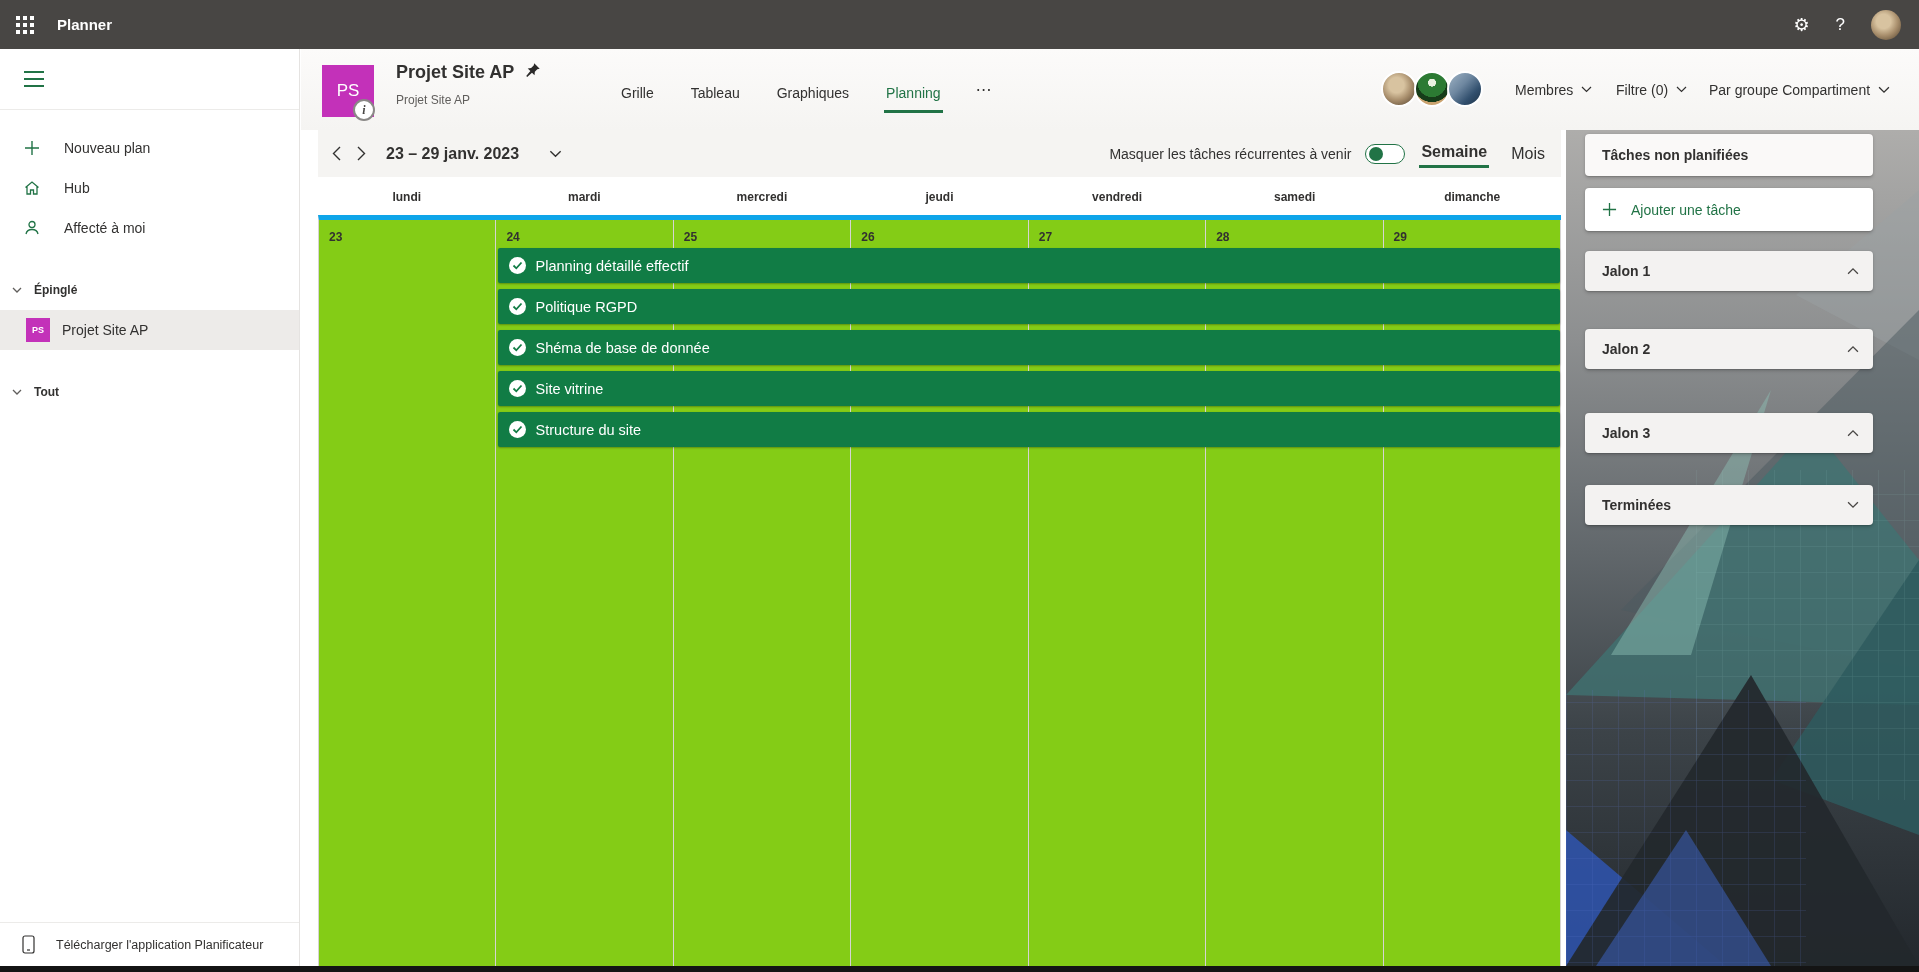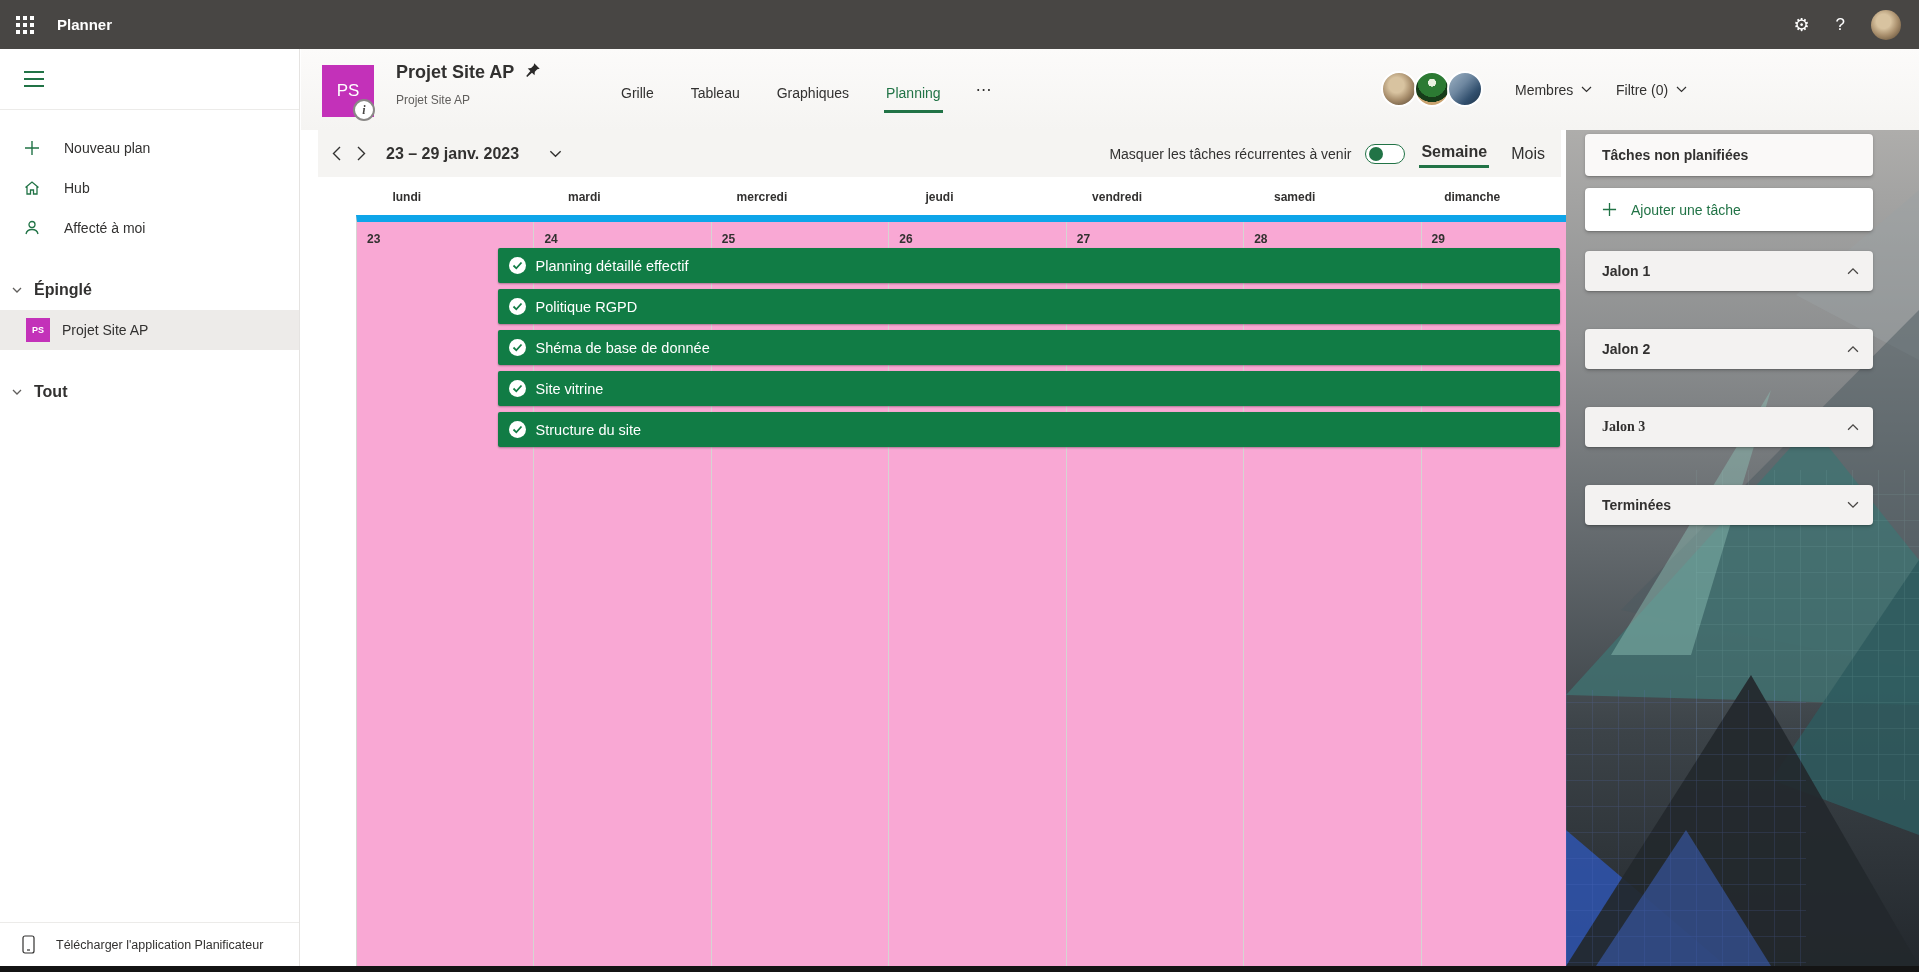--- a/index.html
+++ b/index.html
@@ -25,21 +25,21 @@
   
   .sidebar { position:absolute; left:0; top:49px; width:300px; height:917px; background:#fff; border-right:1px solid #e5e3e1; z-index:20; }
   .hamburger { width:60px; height:60px; display:flex; flex-direction:column; justify-content:center; gap:5px; padding-left:24px; cursor:pointer; }
   .hamburger i { width:20px; height:2px; background:#217346; }
   .sb-divider { height:1px; background:#ecebe9; margin:0; }
   .nav-item { height:40px; display:flex; align-items:center; cursor:pointer; }
   .nav-item .icn { width:64px; display:flex; justify-content:center; }
   .nav-item .lbl { font-size:14px; color:#323130; }
   .section-hd { height:40px; display:flex; align-items:center; margin-top:22px; cursor:pointer; }
   .section-hd .chev { width:34px; display:flex; justify-content:center; color:#605e5c; }
-  .section-hd .lbl { font-size:16px; font-weight:bold; }
+  .section-hd .lbl { font-size:12px; font-weight:bold; }
   .plan-row { height:40px; display:flex; align-items:center; background:#edebe9; cursor:pointer; }
   .mini-tile { width:24px; height:24px; background:#c331b9; color:#fff; font-size:9px; font-weight:bold; display:flex; align-items:center; justify-content:center; margin-left:26px; }
   .plan-row .lbl { font-size:14px; margin-left:12px; }
   .sb-footer { position:absolute; left:0; bottom:0; width:100%; border-top:1px solid #ecebe9; height:44px; display:flex; align-items:center; cursor:pointer; background:#fff; }
   .sb-footer .icn { width:56px; display:flex; justify-content:center; }
   .sb-footer .lbl { font-size:12.5px; color:#323130; }
 
   
   .plan-header { position:absolute; left:301px; top:49px; right:0; height:81px; background:linear-gradient(180deg,#fcfbfa,#f5f4f2); z-index:10; }
   .plan-tile { position:absolute; left:21px; top:16px; width:52px; height:52px; background:#c331b9; color:#fff; font-size:17px; display:flex; align-items:center; justify-content:center; }
@@ -68,37 +68,37 @@
   .toggle-lbl { font-size:14px; color:#323130; }
   .toggle { width:40px; height:20px; border:1px solid #217346; border-radius:10px; position:relative; cursor:pointer; background:#fff; }
   .toggle .knob { position:absolute; left:3px; top:2px; width:14px; height:14px; border-radius:50%; background:#217346; }
   .seg { font-size:16px; cursor:pointer; padding:4px 2px; }
   .seg.active { font-weight:bold; border-bottom:3px solid #217346; }
   .seg-mois { margin-left:6px; color:#323130; }
 
   .day-names { position:absolute; left:0; top:48px; width:100%; height:37px; background:#fff; display:grid; grid-template-columns:repeat(7,1fr); }
   .day-name { display:flex; align-items:center; justify-content:center; font-size:12px; font-weight:bold; color:#323130; }
 
-  .grid { position:absolute; left:0; top:85px; width:100%; bottom:0; background:#f9a8d4; border-top:7px solid #0ea5e9; display:grid; grid-template-columns:repeat(7,1fr); border-left:1px solid #d6d4d2;margin-left:38px; }
+  .grid { position:absolute; left:0; top:85px; width:100%; bottom:0; background:#84cc16; border-top:5px solid #0ea5e9; display:grid; grid-template-columns:repeat(7,1fr); border-left:1px solid #d6d4d2; }
   .day-col { border-right:1px solid #d6d4d2; padding:7px 0 0 10px; }
   .date-num { font-size:12px; font-weight:bold; color:#323130; }
 
   .bars { position:absolute; left:calc(100%/7 + 2px); right:1px; top:118px; }
   .task-bar { height:35px; margin-bottom:6px; background:#117c45; border-radius:2px; display:flex; align-items:center; padding-left:11px; gap:10px; box-shadow:0 1px 2px rgba(0,0,0,.3); cursor:pointer; }
   .task-bar .lbl { color:#fff; font-size:14.5px; }
   .check-circle { width:17px; height:17px; border-radius:50%; background:#fff; display:flex; align-items:center; justify-content:center; flex:none; }
 
   
   .rpanel { position:absolute; left:1566px; top:130px; right:0; height:836px; overflow:hidden; z-index:6; }
   .rpanel-bg { position:absolute; inset:0; }
   .rcard { position:absolute; left:19px; width:288px; border-radius:4px; box-shadow:0 1.6px 3.6px rgba(0,0,0,.18), 0 .3px .9px rgba(0,0,0,.12); display:flex; align-items:center; font-size:14px; font-weight:bold; color:#323130; }
   .rc-header { top:4px; height:42px; background:#faf9f8; padding-left:17px; }
   .rc-add { top:58px; height:43px; background:#fff; padding-left:17px; gap:14px; cursor:pointer; color:#217346; font-weight:normal; }
   .rc-group { height:40px; background:#f3f2f1; padding:0 14px 0 17px; cursor:pointer; justify-content:space-between; }
-  .rc-g0 { top:121px; } .rc-g1 { top:199px; } .rc-g2 { top:277px;font-family:Liberation Serif, serif; } .rc-g3 { top:355px; }
+  .rc-g0 { top:121px; } .rc-g1 { top:199px; } .rc-g2 { top:283px; } .rc-g3 { top:355px; }
 
   
   .bottom-strip { position:absolute; left:0; bottom:0; width:100%; height:6px; background:#141414; z-index:40; }
 </style>
 </head>
 <body>
 
 <div class="stage">
 
   <div class="topbar">
@@ -221,20 +221,26 @@
 
     <div class="hdr-dd dd-members">
       <span>Membres</span>
       <svg class="chev-svg" width="11" height="7" viewBox="0 0 11 7" fill="none">
           <path d="M1 1l4.5 4.5L10 1" stroke="#323130" stroke-width="1.2"></path>
         </svg>
     </div>
     <div class="hdr-dd dd-filter">
       <span>Filtre (0)</span>
       <svg class="chev-svg" width="11" height="7" viewBox="0 0 11 7" fill="none">
+          <path d="M1 1l4.5 4.5L10 1" stroke="#323130" stroke-width="1.2"></path>
+        </svg>
+    </div>
+    <div class="hdr-dd dd-group">
+      <span>Par groupe Compartiment</span>
+      <svg class="chev-svg" width="12" height="8" viewBox="0 0 11 7" fill="none">
           <path d="M1 1l4.5 4.5L10 1" stroke="#323130" stroke-width="1.2"></path>
         </svg>
     </div>
   </div>
 
   <div class="calendar">
     <div class="ctrl-row">
       <div class="ctrl-nav">
         <span class="nav-arrow">
           <svg width="9" height="15" viewBox="0 0 9 15" fill="none">

